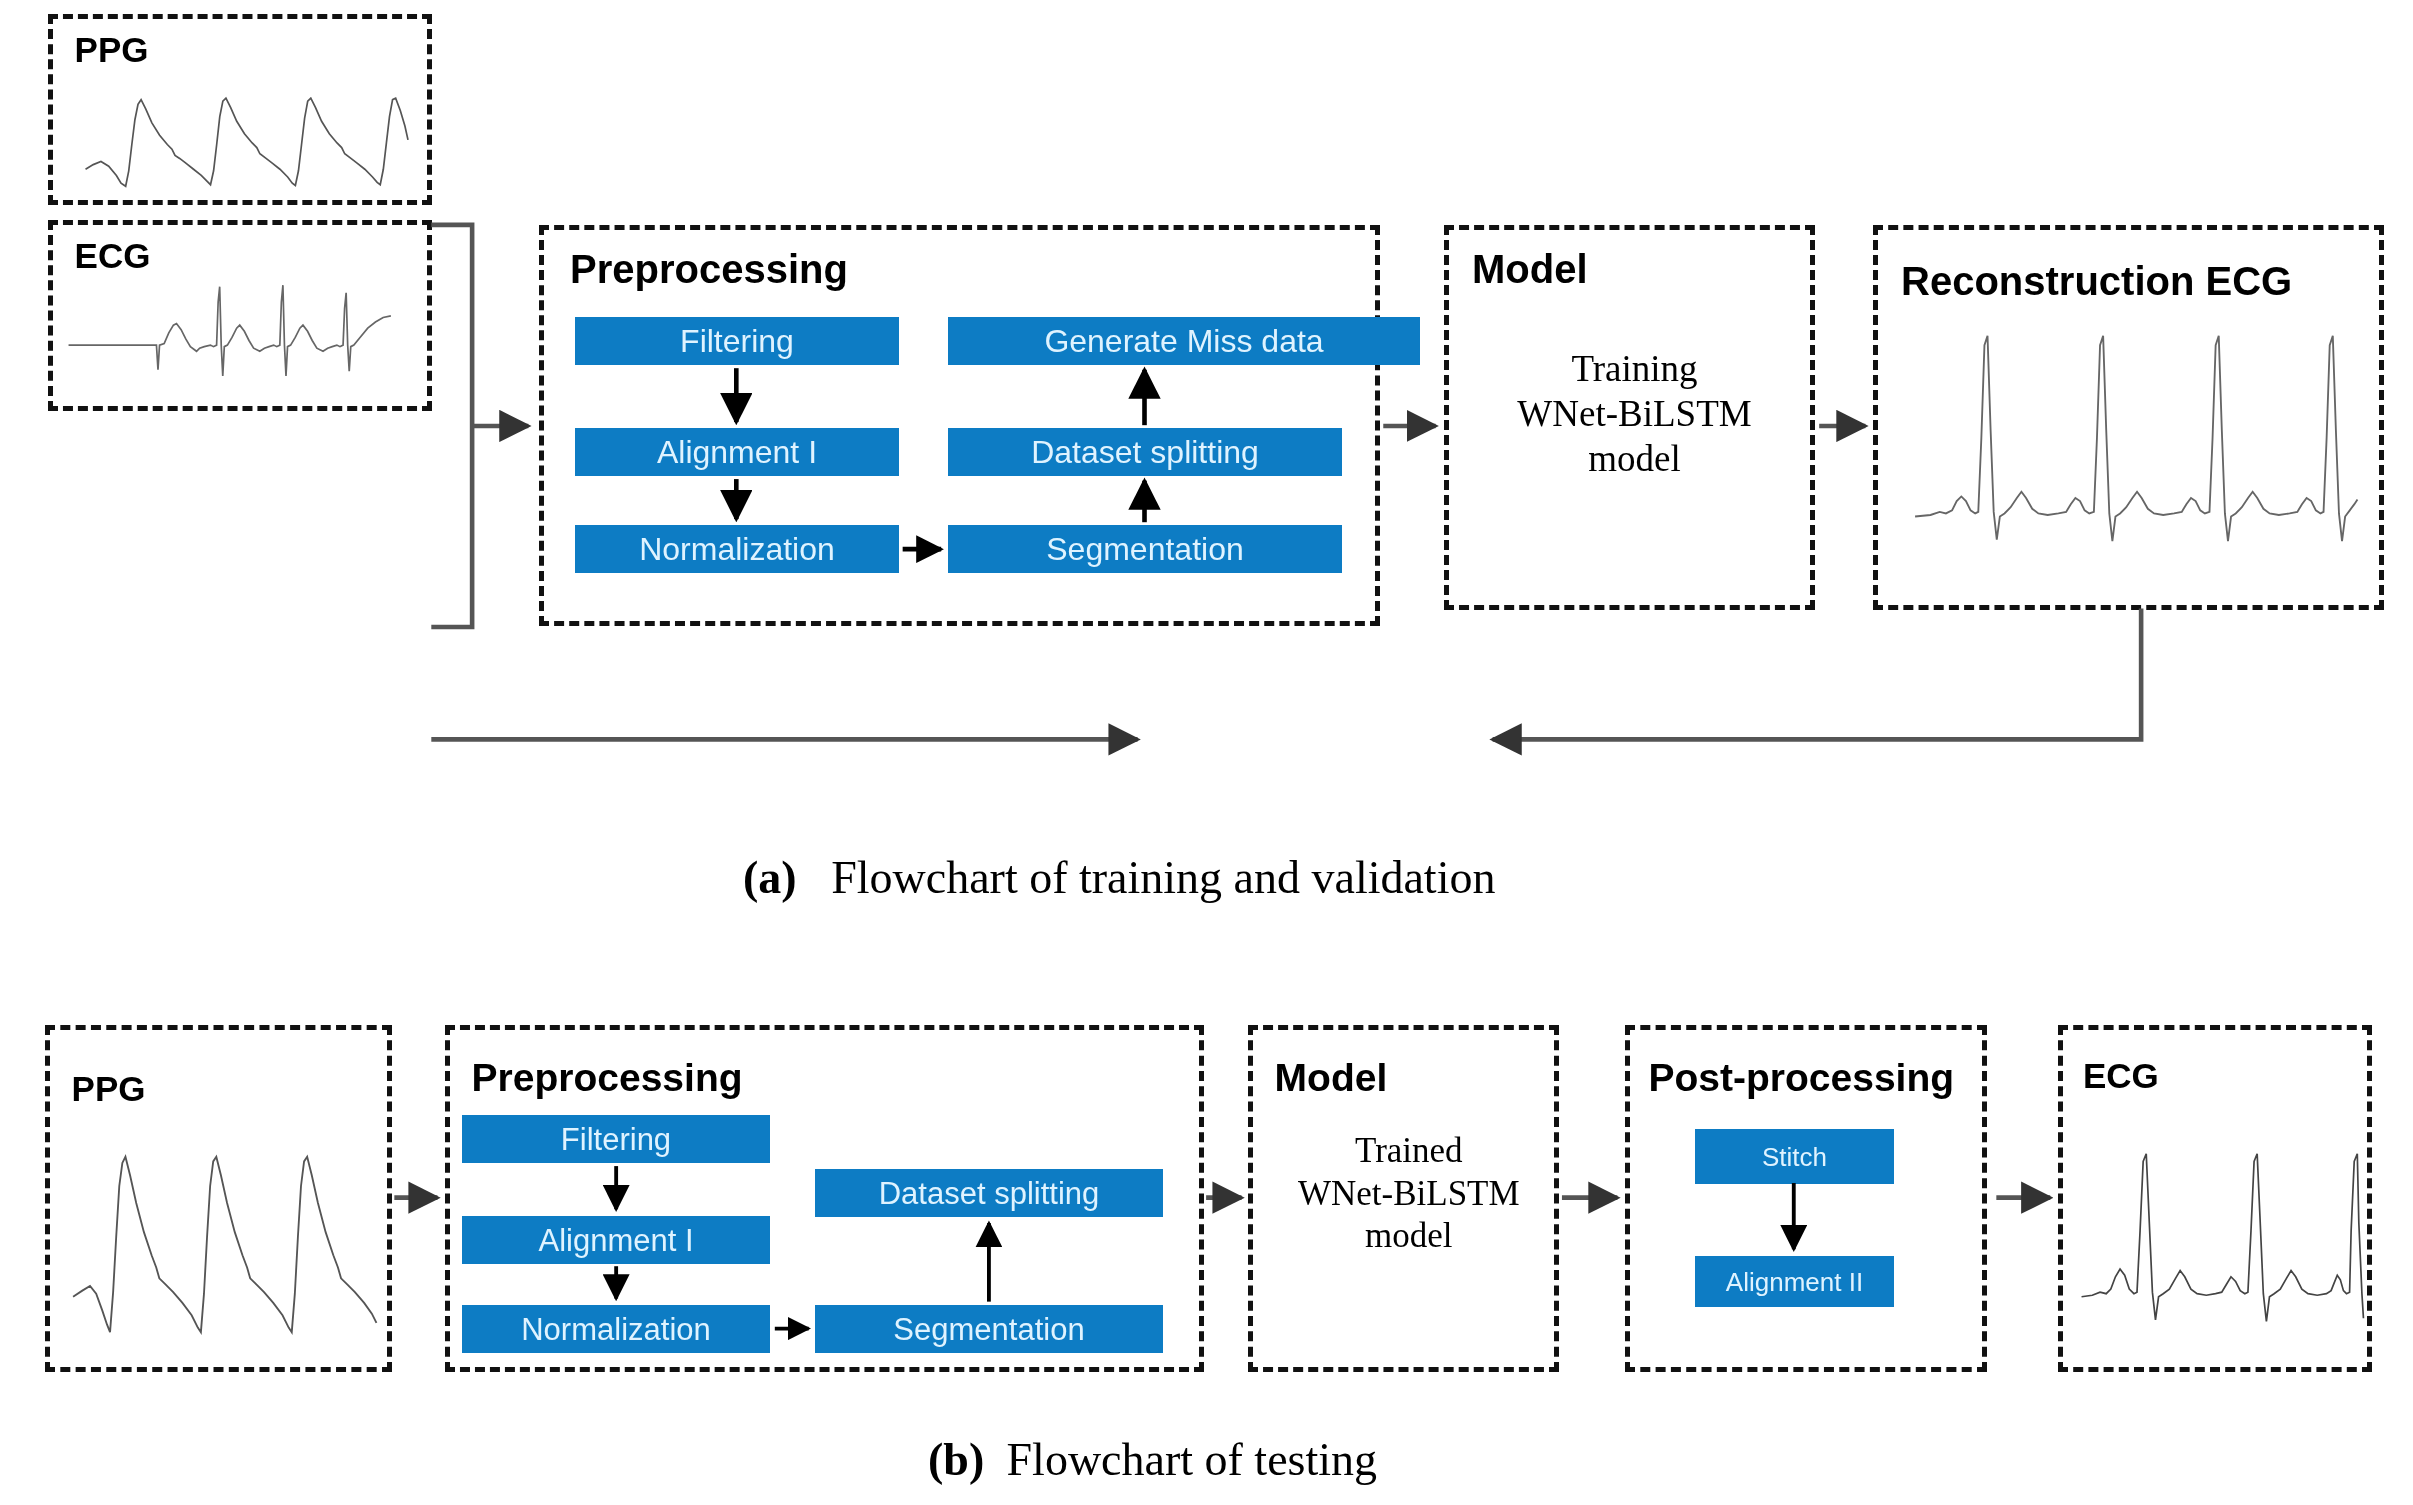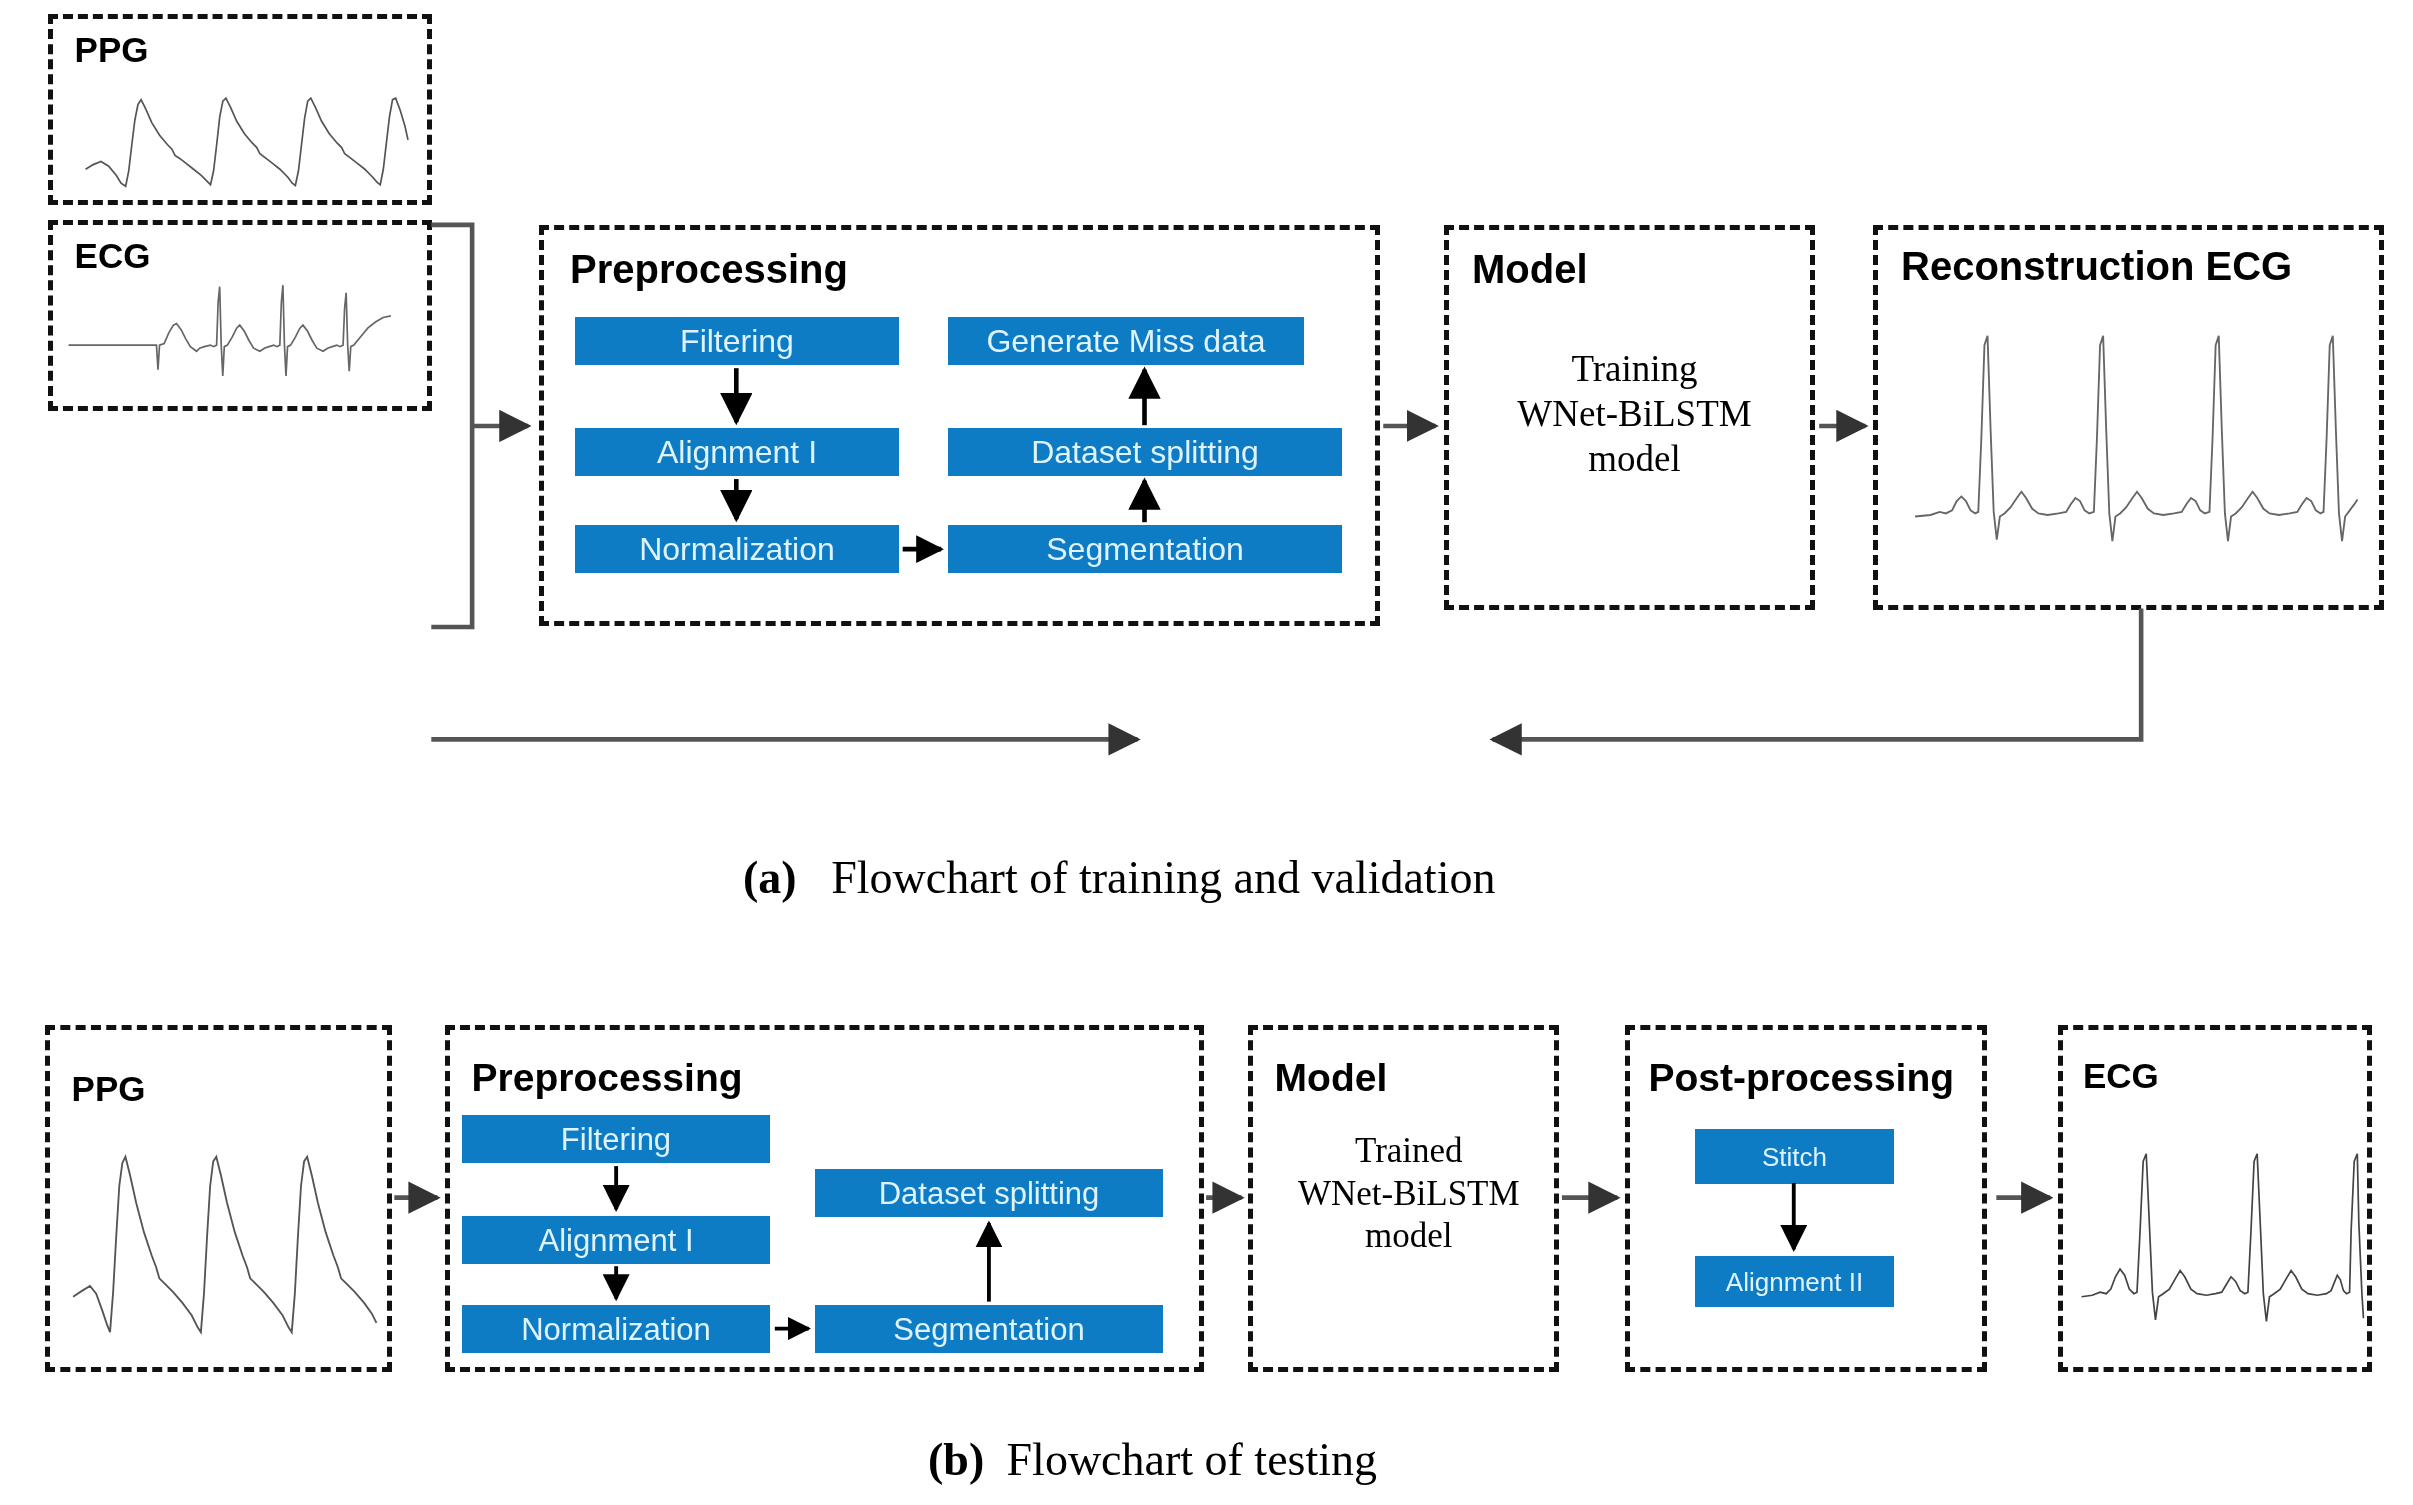--- a/index.html
+++ b/index.html
@@ -44,41 +44,41 @@
   <div class="chip" style="left:575px;top:317px;width:324px;height:48px;font-size:32px;">
     <span>Filtering</span>
   </div>
   <div class="chip" style="left:575px;top:428px;width:324px;height:48px;font-size:32px;">
     <span>Alignment I</span>
   </div>
   <div class="chip" style="left:575px;top:525px;width:324px;height:48px;font-size:32px;">
     <span>Normalization</span>
   </div>
 
-  <div class="chip" style="left:948px;top:317px;width:356px;height:48px;font-size:32px;">
+  <div class="chip" style="left:948px;top:317px;width:472px;height:48px;font-size:32px;">
     <span>Generate Miss data</span>
   </div>
   <div class="chip" style="left:948px;top:428px;width:394px;height:48px;font-size:32px;">
     <span>Dataset splitting</span>
   </div>
   <div class="chip" style="left:948px;top:525px;width:394px;height:48px;font-size:32px;">
     <span>Segmentation</span>
   </div>
 
   <div class="dbox" style="left:1444px;top:225px;width:371px;height:385px;">
     <span class="dbox-title" style="left:23px;top:17px;font-size:40px;">Model</span>
     <div class="abs serif" style="left:0;top:116px;width:371px;text-align:center;font-size:37px;line-height:1.22;color:#000;">
       <div>Training</div>
       <div>WNet-BiLSTM</div>
       <div>model</div>
     </div>
   </div>
 
   <div class="dbox" style="left:1873px;top:225px;width:511px;height:385px;">
-    <span class="dbox-title" style="left:23px;top:14px;font-size:40px;">Reconstruction ECG</span>
+    <span class="dbox-title" style="left:23px;top:29px;font-size:40px;">Reconstruction ECG</span>
     <svg class="wave" style="left:34px;top:92px;" width="447" height="247" viewBox="0 0 580 320" preserveAspectRatio="none">
       <polyline fill="none" stroke="#666" stroke-width="2.4" points="4,252 24,250 36,246 44,248 52,244 58,232 64,226 70,232 76,244 82,248 86,246 90,150 94,30 98,18 102,140 106,246 110,282 114,252 120,248 128,240 136,228 142,220 148,228 156,242 164,248 176,250 190,248 200,246 206,236 212,228 218,232 224,244 230,248 236,246 240,150 244,30 248,18 252,140 256,248 260,284 264,252 270,248 278,240 286,228 292,220 298,228 306,242 314,248 326,250 340,248 350,246 356,236 362,228 368,232 374,244 380,248 386,246 390,150 394,30 398,18 402,140 406,248 410,284 414,252 420,248 428,240 436,228 442,220 448,228 456,242 464,248 476,250 490,248 500,246 506,236 512,228 518,232 524,244 530,248 534,246 538,150 542,30 546,18 550,140 554,248 558,284 562,252 568,244 574,236 578,230"></polyline>
     </svg>
   </div>
 
 
   <div class="caption" style="left:743px;top:851px;font-size:46px;">
     <b>(a)</b>
     <span style="margin-left:23px;">Flowchart of training and validation</span>
   </div>

